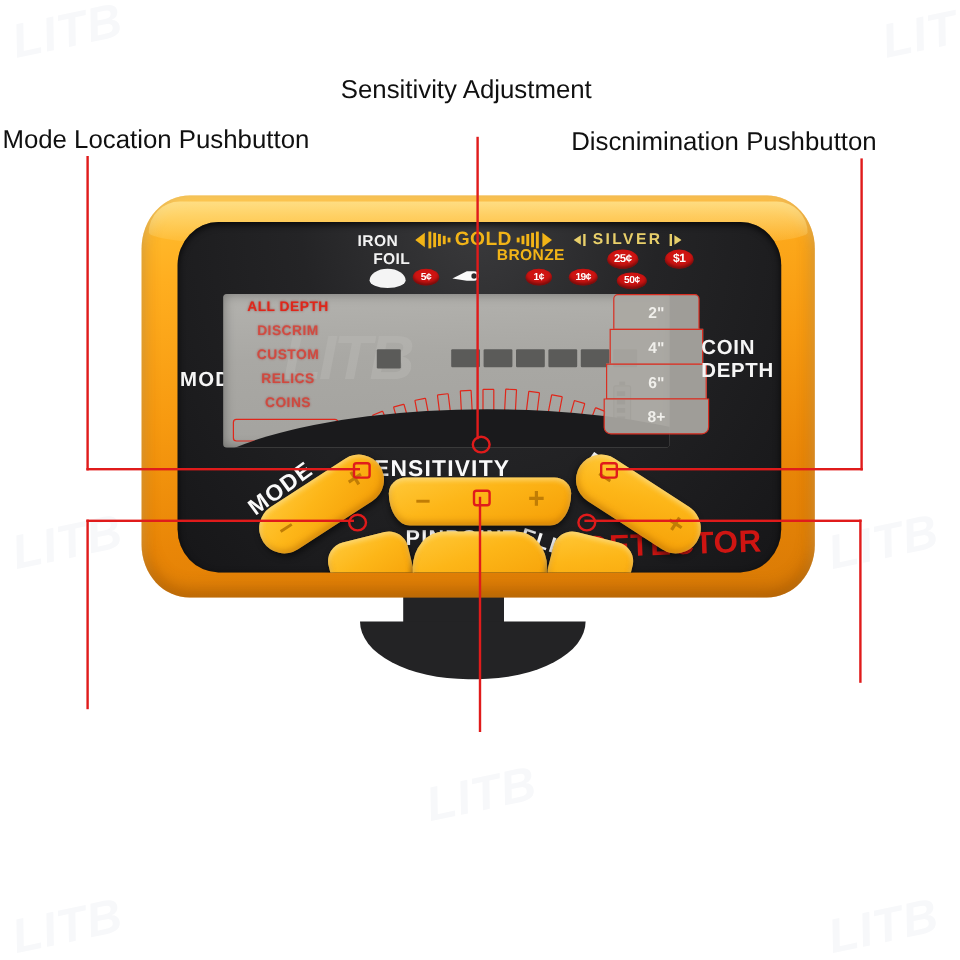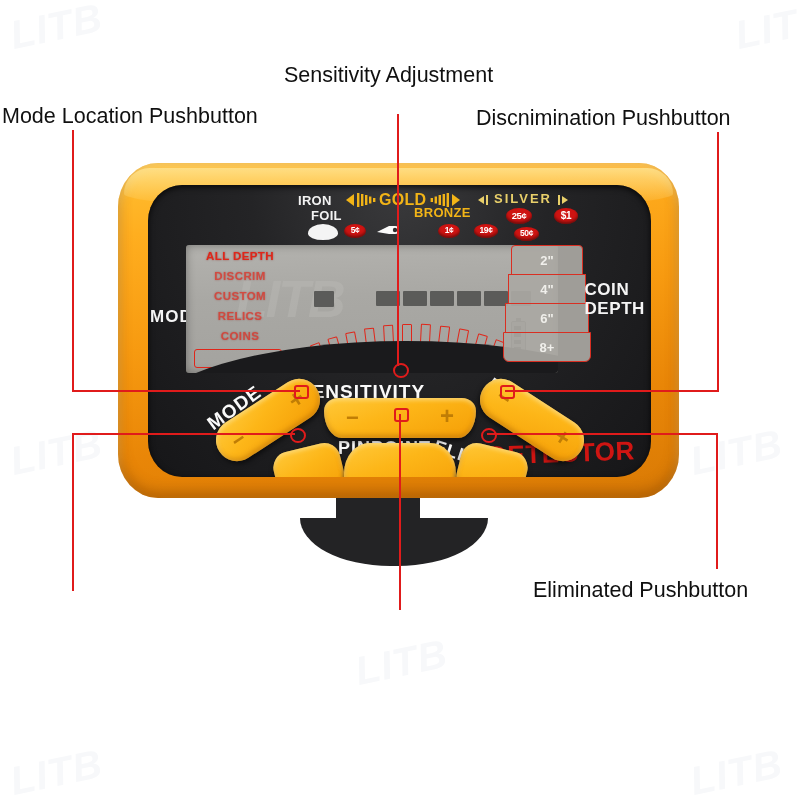--- a/index.html
+++ b/index.html
@@ -280,21 +280,20 @@
       <div class="key" style="left:196px;top:258px;width:112px;height:50px;border-radius:26px 26px 14px 14px/30px 30px 14px 14px;"></div>
 
       <div class="key" style="left:310px;top:262px;width:68px;height:50px;border-radius:16px;transform:rotate(14deg);"></div>
 
     </div>
   </div>
 
   <div class="lbl" style="left:284px;top:63px;">Sensitivity Adjustment</div>
   <div class="lbl" style="left:2px;top:104px;">Mode Location Pushbutton</div>
   <div class="lbl" style="left:476px;top:106px;">Discnimination Pushbutton</div>
-  <div class="lbl" style="left:533px;top:578px;">Eliminated Pushbutton</div>
 
   <div class="ln lnv" style="left:397px;top:114px;height:252px;"></div>
   <div class="dot" style="left:393px;top:363px;border-radius:50%;width:12px;height:11px;"></div>
 
   <div class="ln lnv" style="left:72px;top:130px;height:262px;"></div>
   <div class="ln lnh" style="left:72px;top:390px;width:228px;"></div>
   <div class="dot" style="left:294px;top:385px;"></div>
 
   <div class="ln lnv" style="left:717px;top:132px;height:260px;"></div>
   <div class="ln lnh" style="left:505px;top:390px;width:214px;"></div>

